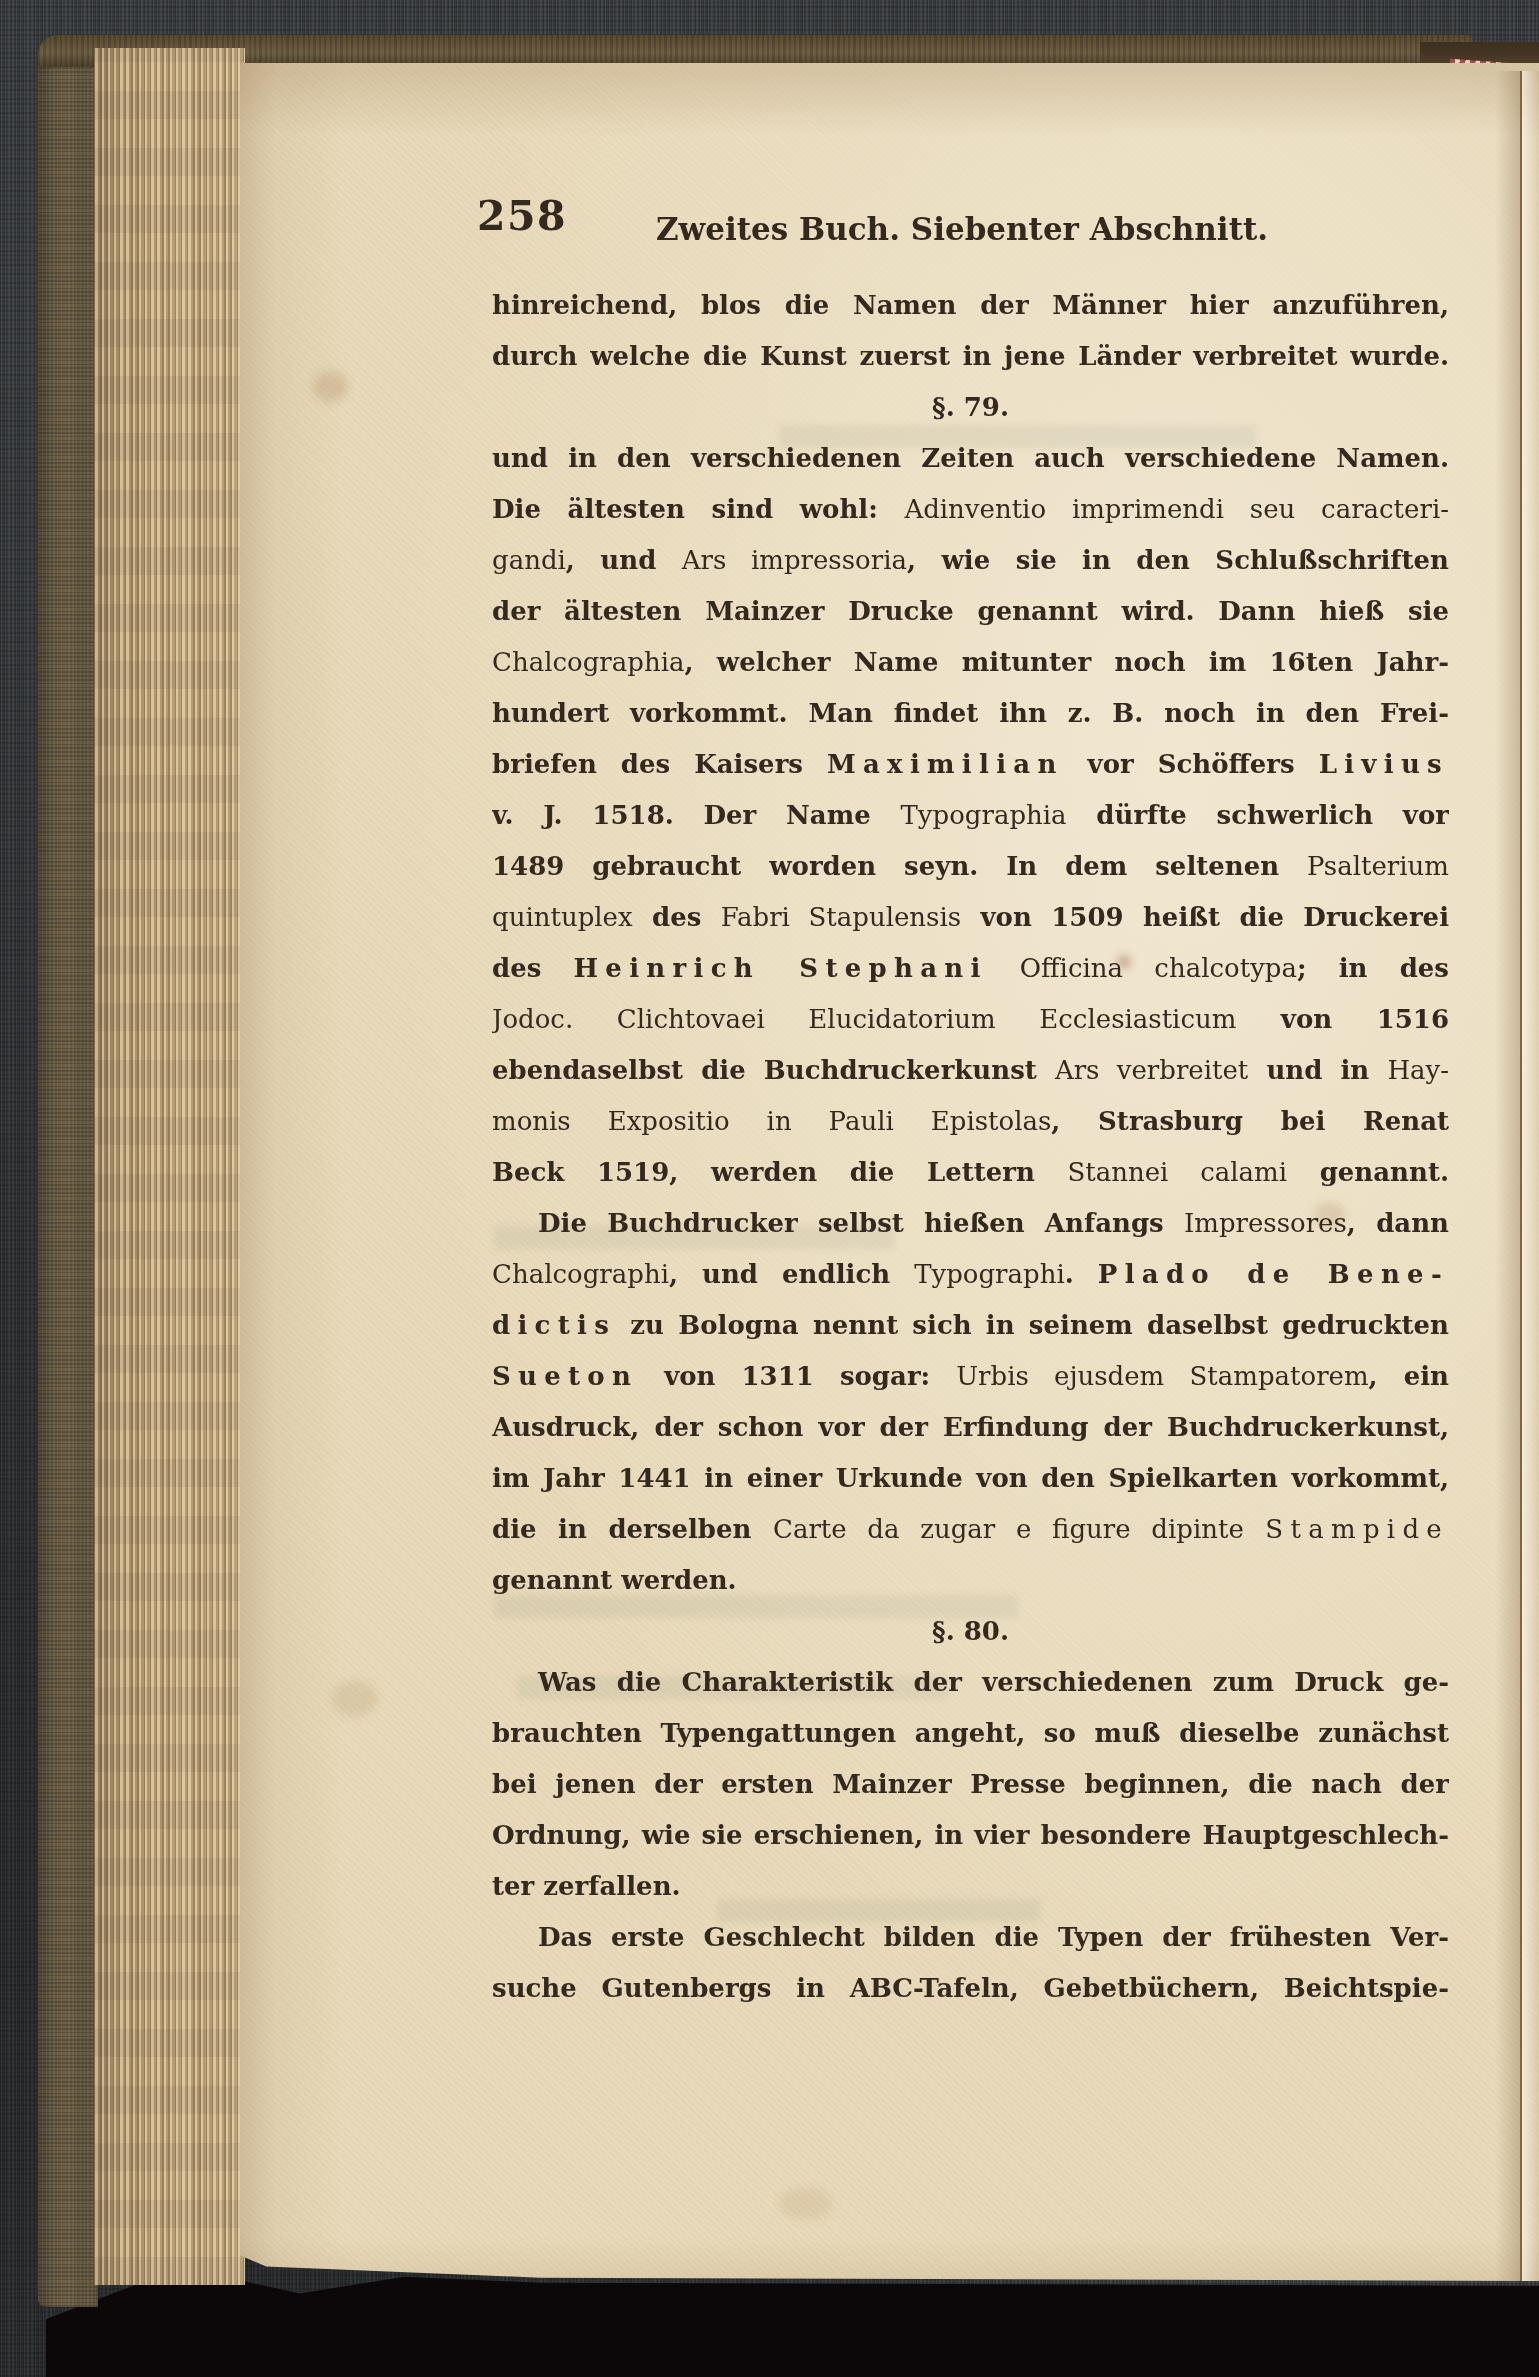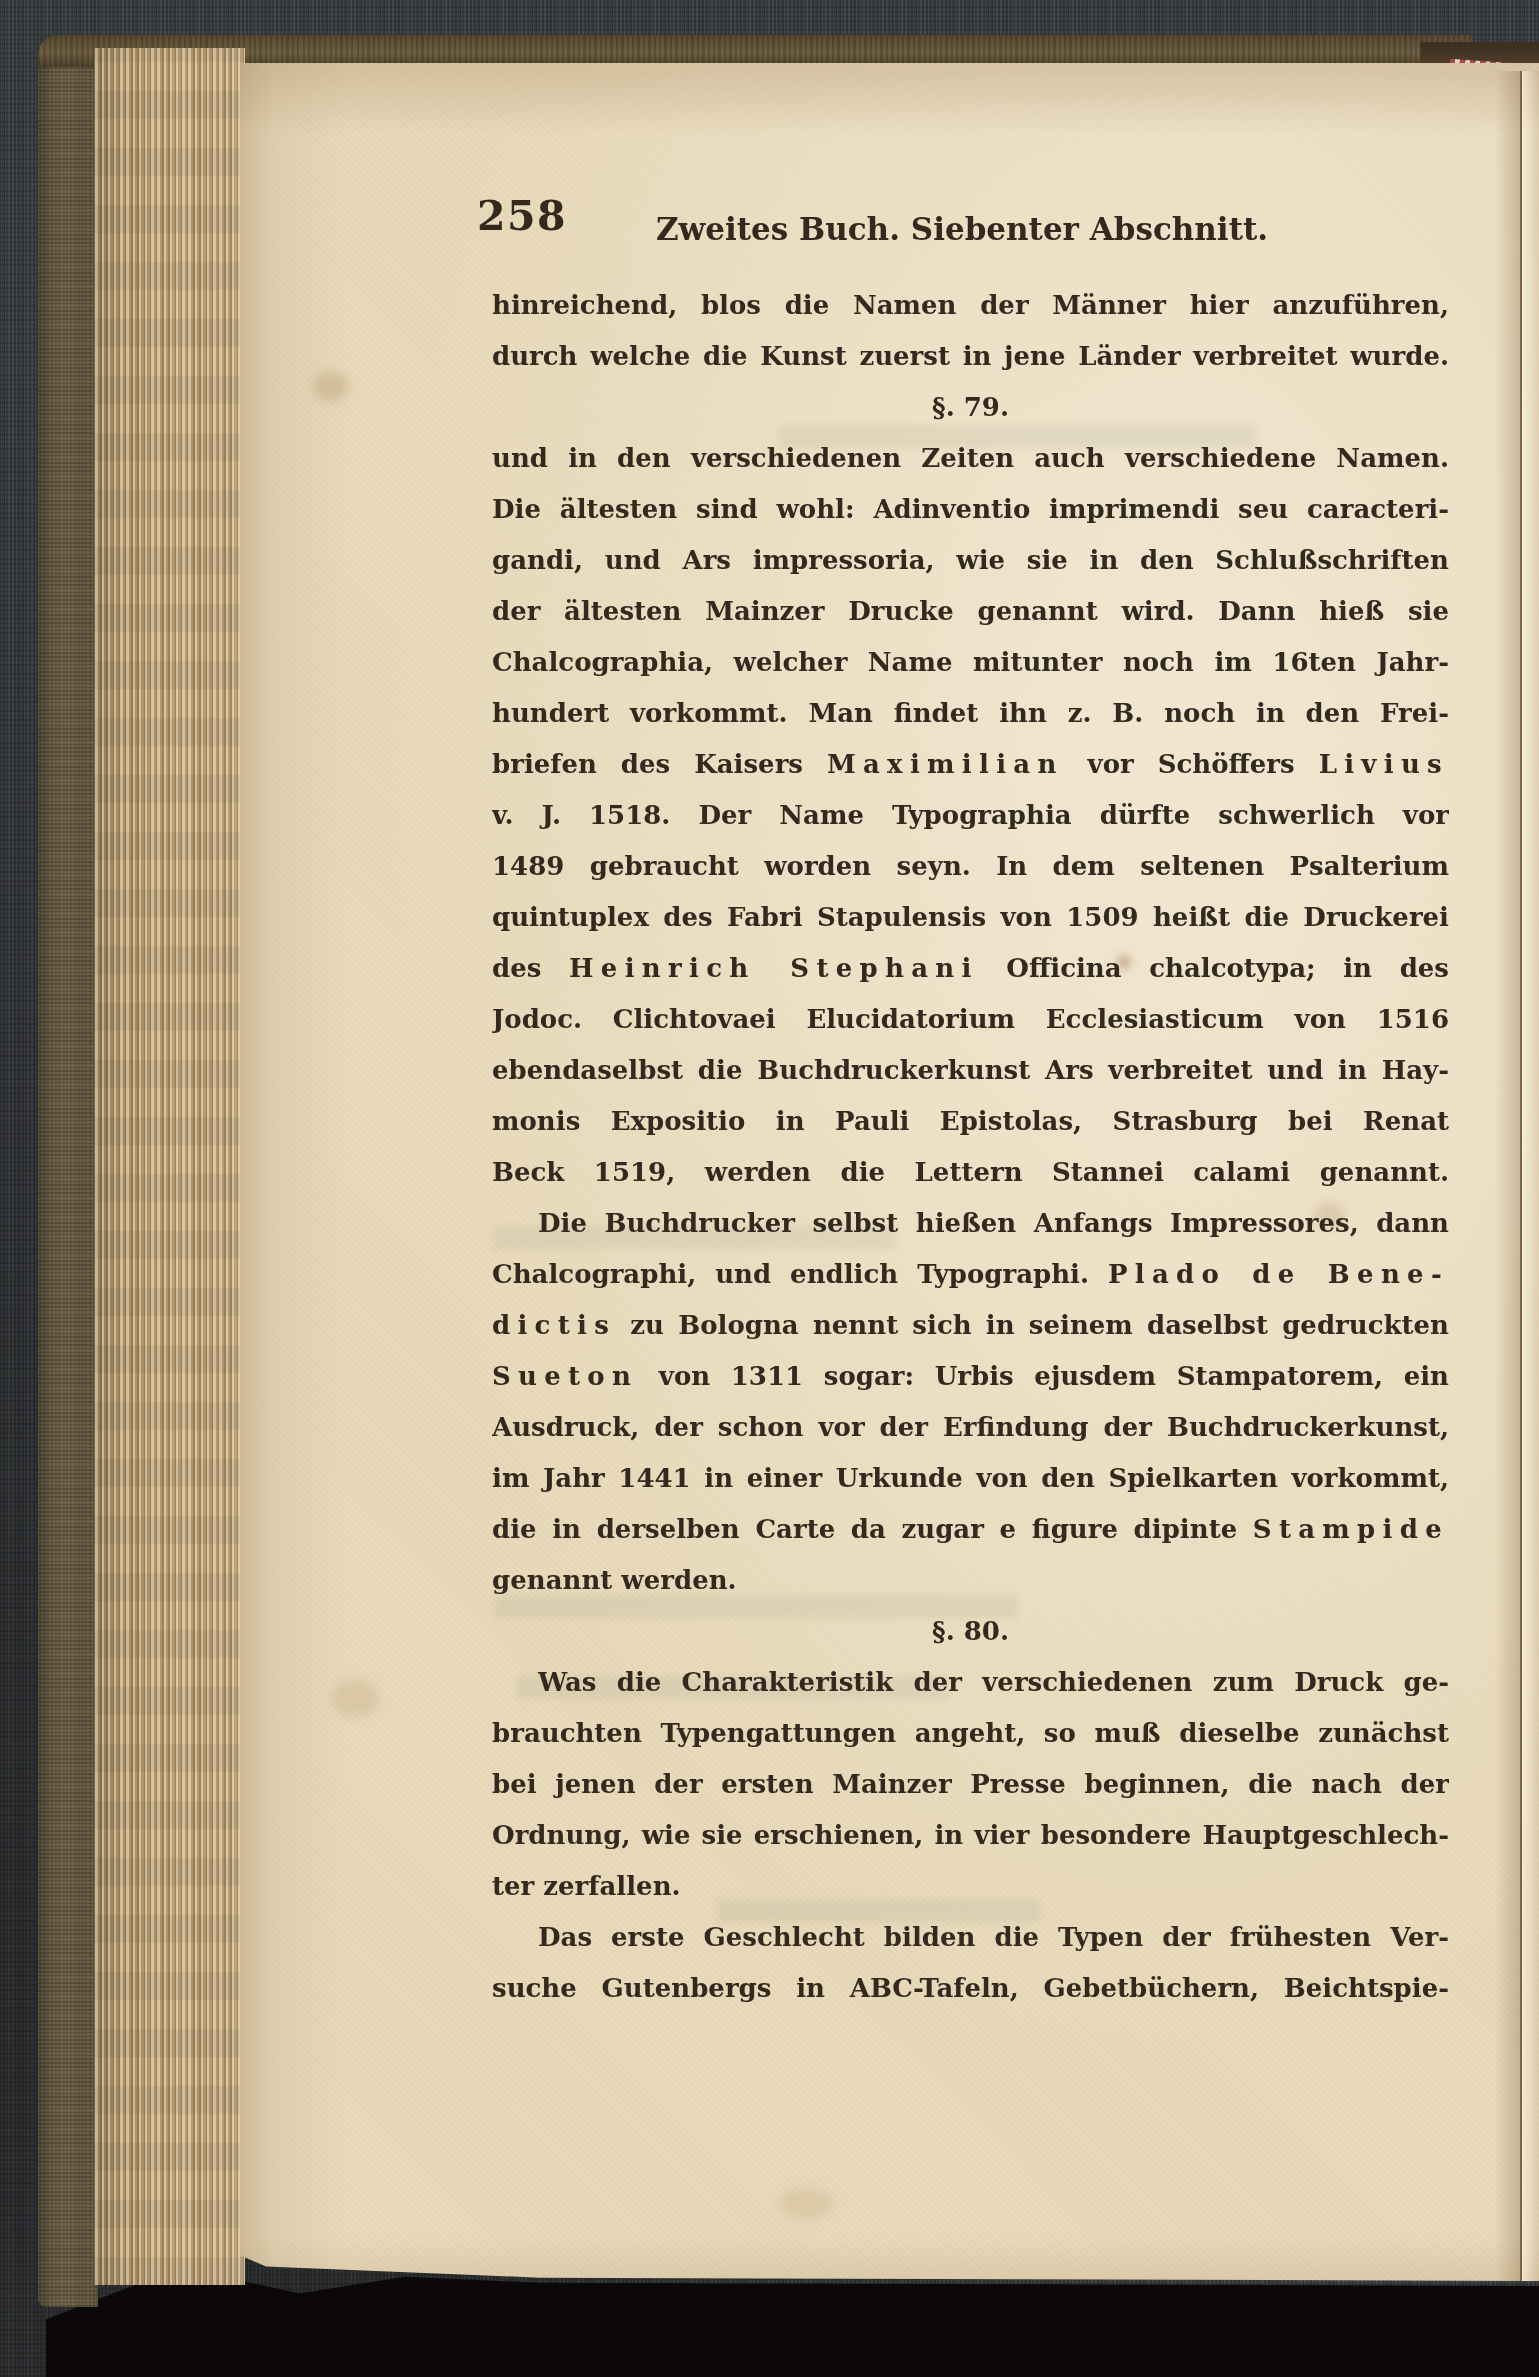--- a/index.html
+++ b/index.html
@@ -55,21 +55,21 @@
   
   .running-head{position:absolute;left:0;top:129px;width:1300px;height:40px;color:#33291f;}
   .pgnum{position:absolute;left:237px;top:0;font-size:41px;font-weight:bold;letter-spacing:1.5px;}
   .rtitle{position:absolute;left:722px;top:19px;transform:translateX(-50%);font-size:31px;font-weight:bold;white-space:nowrap;}
   .textblock{position:absolute;left:236px;top:217px;width:973px;color:#33291f;}
   .tl{height:51px;line-height:51px;font-size:26px;text-align:justify;text-align-last:justify;overflow:hidden;margin-left:16px;}
   .tl.last{text-align-last:left;}
   .tl.center{text-align:left;text-align-last:center;}
   .tl.ind{text-indent:46px;}
   .fr{font-weight:bold;}
-  .an{font-weight:bold;}
+  .an{font-weight:normal;}
   .sp{letter-spacing:.28em;}
 </style>
 </head>
 <body>
 
 <div class="scene">
 
   <div class="shadow-bottom"></div>
 
   <div class="cover-left"></div>

